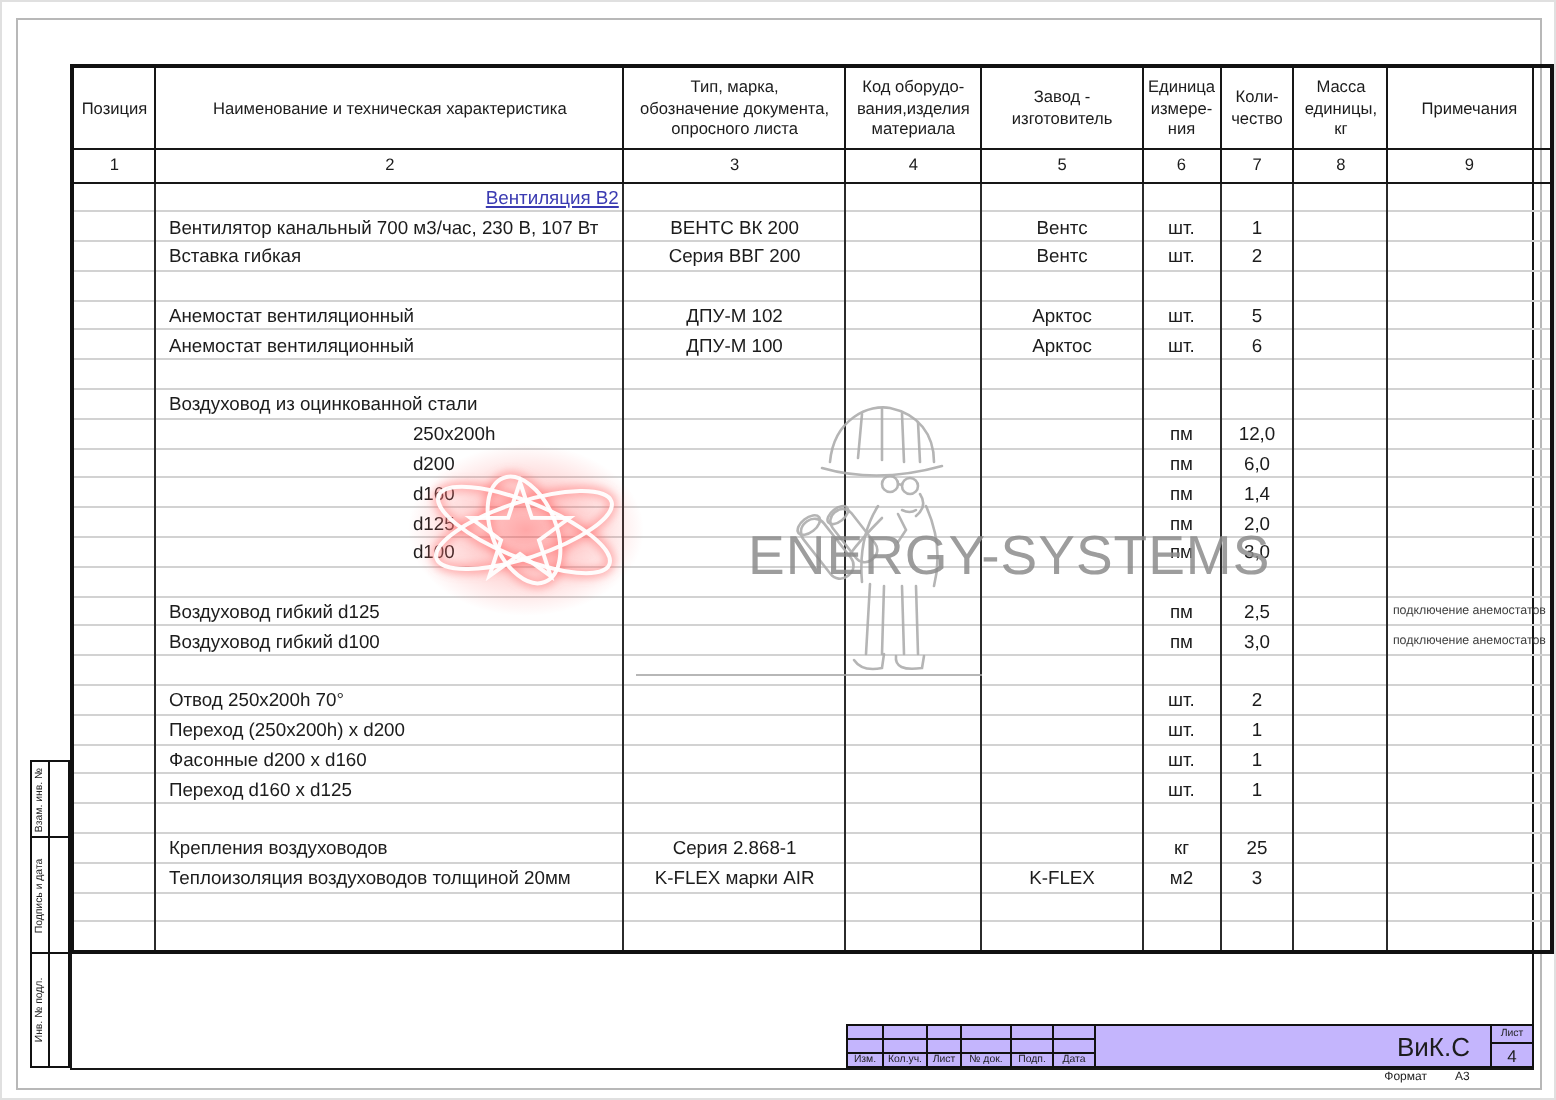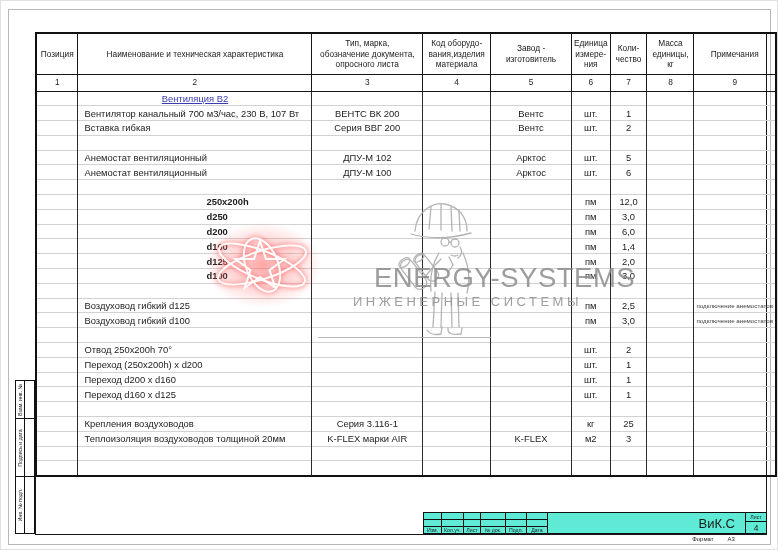--- a/index.html
+++ b/index.html
@@ -15,29 +15,29 @@
   .spec-table{position:absolute;left:34px;top:31px;border-collapse:collapse;
               table-layout:fixed;border:2px solid #111;background:transparent;}
   .spec-table th,.spec-table td{border-left:1px solid #2b2b2b;border-right:1px solid #2b2b2b;
               overflow:hidden;white-space:nowrap;padding:0 2px;box-sizing:border-box;}
   .spec-table thead th{border:1px solid #161616;font-weight:normal;font-size:8.3px;
               line-height:1.25;white-space:pre-line;text-align:center;vertical-align:middle;}
   .head-labels th{height:41px;}
   .head-nums th{height:17px;font-size:9px;border-bottom:1.5px solid #111;}
   .spec-table tbody td{height:14.8px;font-size:9.4px;border-top:1px solid #d2d2d2;
               text-align:center;vertical-align:middle;}
-  .spec-table tbody tr:first-child td{border-top:none;}
+  .spec-table tbody tr:first-child td{border-top:none;text-align:right;}
   .spec-table tbody td.c-name{text-align:left;padding-left:6px;}
   .spec-table tbody td.link{color:#3b3bb2;text-decoration:underline;text-align:center;padding-left:2px;}
-  .spec-table tbody td.indent{padding-left:128px;font-weight:bold;}
+  .spec-table tbody td.indent{padding-left:128px;}
   .spec-table tbody td.c-note{font-size:6.2px;color:#3d3d3d;}
 
   
   .title-block{position:absolute;left:422px;top:511px;width:344px;height:22px;
-               display:flex;border:1px solid #111;background:#5eead4;box-sizing:border-box;}
+               display:flex;border:1px solid #111;background:#c4b5fd;box-sizing:border-box;}
   .tb-col{border-right:1px solid #111;display:flex;flex-direction:column;box-sizing:border-box;}
   .tb-col .r{flex:1;border-bottom:1px solid #111;}
   .tb-col .r:last-child{border-bottom:none;display:flex;align-items:center;justify-content:center;
                font-size:5.2px;white-space:nowrap;overflow:hidden;}
   .tb-main{flex:1;display:flex;align-items:center;justify-content:flex-end;
                padding-right:10px;font-size:13px;border-right:1px solid #111;box-sizing:border-box;}
   .tb-sheet{width:20px;display:flex;flex-direction:column;box-sizing:border-box;}
   .tb-sheet .lbl{height:8px;border-bottom:1px solid #111;font-size:5.2px;
                display:flex;align-items:center;justify-content:center;}
   .tb-sheet .val{flex:1;display:flex;align-items:center;justify-content:center;font-size:8.5px;}
@@ -189,119 +189,119 @@
           <td></td>
           <td></td>
           <td></td>
           <td></td>
           <td></td>
           <td></td>
           <td class="c-note"></td>
         </tr>
         <tr>
           <td></td>
+          <td class="c-name">Воздуховод из оцинкованной стали</td>
+          <td></td>
+          <td></td>
+          <td></td>
+          <td></td>
+          <td></td>
+          <td></td>
+          <td class="c-note"></td>
+        </tr>
+        <tr>
+          <td></td>
           <td class="c-name indent">250x200h</td>
           <td></td>
           <td></td>
           <td></td>
           <td>пм</td>
           <td>12,0</td>
           <td></td>
           <td class="c-note"></td>
         </tr>
         <tr>
           <td></td>
-          <td class="c-name indent">d250</td>
+          <td class="c-name indent">d200</td>
+          <td></td>
+          <td></td>
+          <td></td>
+          <td>пм</td>
+          <td>6,0</td>
+          <td></td>
+          <td class="c-note"></td>
+        </tr>
+        <tr>
+          <td></td>
+          <td class="c-name indent">d160</td>
+          <td></td>
+          <td></td>
+          <td></td>
+          <td>пм</td>
+          <td>1,4</td>
+          <td></td>
+          <td class="c-note"></td>
+        </tr>
+        <tr>
+          <td></td>
+          <td class="c-name indent">d125</td>
+          <td></td>
+          <td></td>
+          <td></td>
+          <td>пм</td>
+          <td>2,0</td>
+          <td></td>
+          <td class="c-note"></td>
+        </tr>
+        <tr>
+          <td></td>
+          <td class="c-name indent">d100</td>
           <td></td>
           <td></td>
           <td></td>
           <td>пм</td>
           <td>3,0</td>
           <td></td>
           <td class="c-note"></td>
         </tr>
         <tr>
           <td></td>
-          <td class="c-name indent">d200</td>
-          <td></td>
-          <td></td>
-          <td></td>
-          <td>пм</td>
-          <td>6,0</td>
-          <td></td>
-          <td class="c-note"></td>
-        </tr>
-        <tr>
-          <td></td>
-          <td class="c-name indent">d160</td>
-          <td></td>
-          <td></td>
-          <td></td>
-          <td>пм</td>
-          <td>1,4</td>
-          <td></td>
-          <td class="c-note"></td>
-        </tr>
-        <tr>
-          <td></td>
-          <td class="c-name indent">d125</td>
-          <td></td>
-          <td></td>
-          <td></td>
-          <td>пм</td>
-          <td>2,0</td>
-          <td></td>
-          <td class="c-note"></td>
-        </tr>
-        <tr>
-          <td></td>
-          <td class="c-name indent">d100</td>
+          <td class="c-name"></td>
+          <td></td>
+          <td></td>
+          <td></td>
+          <td></td>
+          <td></td>
+          <td></td>
+          <td class="c-note"></td>
+        </tr>
+        <tr>
+          <td></td>
+          <td class="c-name">Воздуховод гибкий d125</td>
+          <td></td>
+          <td></td>
+          <td></td>
+          <td>пм</td>
+          <td>2,5</td>
+          <td></td>
+          <td class="c-note">подключение анемостатов</td>
+        </tr>
+        <tr>
+          <td></td>
+          <td class="c-name">Воздуховод гибкий d100</td>
           <td></td>
           <td></td>
           <td></td>
           <td>пм</td>
           <td>3,0</td>
           <td></td>
-          <td class="c-note"></td>
-        </tr>
-        <tr>
-          <td></td>
-          <td class="c-name"></td>
-          <td></td>
-          <td></td>
-          <td></td>
-          <td></td>
-          <td></td>
-          <td></td>
-          <td class="c-note"></td>
-        </tr>
-        <tr>
-          <td></td>
-          <td class="c-name">Воздуховод гибкий d125</td>
-          <td></td>
-          <td></td>
-          <td></td>
-          <td>пм</td>
-          <td>2,5</td>
-          <td></td>
           <td class="c-note">подключение анемостатов</td>
         </tr>
         <tr>
           <td></td>
-          <td class="c-name">Воздуховод гибкий d100</td>
-          <td></td>
-          <td></td>
-          <td></td>
-          <td>пм</td>
-          <td>3,0</td>
-          <td></td>
-          <td class="c-note">подключение анемостатов</td>
-        </tr>
-        <tr>
-          <td></td>
           <td class="c-name"></td>
           <td></td>
           <td></td>
           <td></td>
           <td></td>
           <td></td>
           <td></td>
           <td class="c-note"></td>
         </tr>
         <tr>
@@ -321,21 +321,21 @@
           <td></td>
           <td></td>
           <td></td>
           <td>шт.</td>
           <td>1</td>
           <td></td>
           <td class="c-note"></td>
         </tr>
         <tr>
           <td></td>
-          <td class="c-name">Переход d200 x d160</td>
+          <td class="c-name">Фасонные d200 x d160</td>
           <td></td>
           <td></td>
           <td></td>
           <td>шт.</td>
           <td>1</td>
           <td></td>
           <td class="c-note"></td>
         </tr>
         <tr>
           <td></td>
@@ -355,21 +355,21 @@
           <td></td>
           <td></td>
           <td></td>
           <td></td>
           <td></td>
           <td class="c-note"></td>
         </tr>
         <tr>
           <td></td>
           <td class="c-name">Крепления воздуховодов</td>
-          <td>Серия 3.116-1</td>
+          <td>Серия 2.868-1</td>
           <td></td>
           <td></td>
           <td>кг</td>
           <td>25</td>
           <td></td>
           <td class="c-note"></td>
         </tr>
         <tr>
           <td></td>
           <td class="c-name">Теплоизоляция воздуховодов толщиной 20мм</td>
@@ -529,15 +529,14 @@
           <path d="M63,96 L62,130"></path>
         <path d="M72,96 L73,130"></path>
           <path d="M79,96 L80,130"></path>
 
         <path d="M48,133 Q52,139 62,137 L63,130"></path>
         <path d="M69,131 Q68,139 82,137 L83,131"></path>
       </g>
     </svg>
     <div class="wm-ground"></div>
     <div class="wm-brand">ENERGY-SYSTEMS</div>
-    <div class="wm-sub">ИНЖЕНЕРНЫЕ СИСТЕМЫ</div>
   </div>
 </div>
 
 </body></html>

